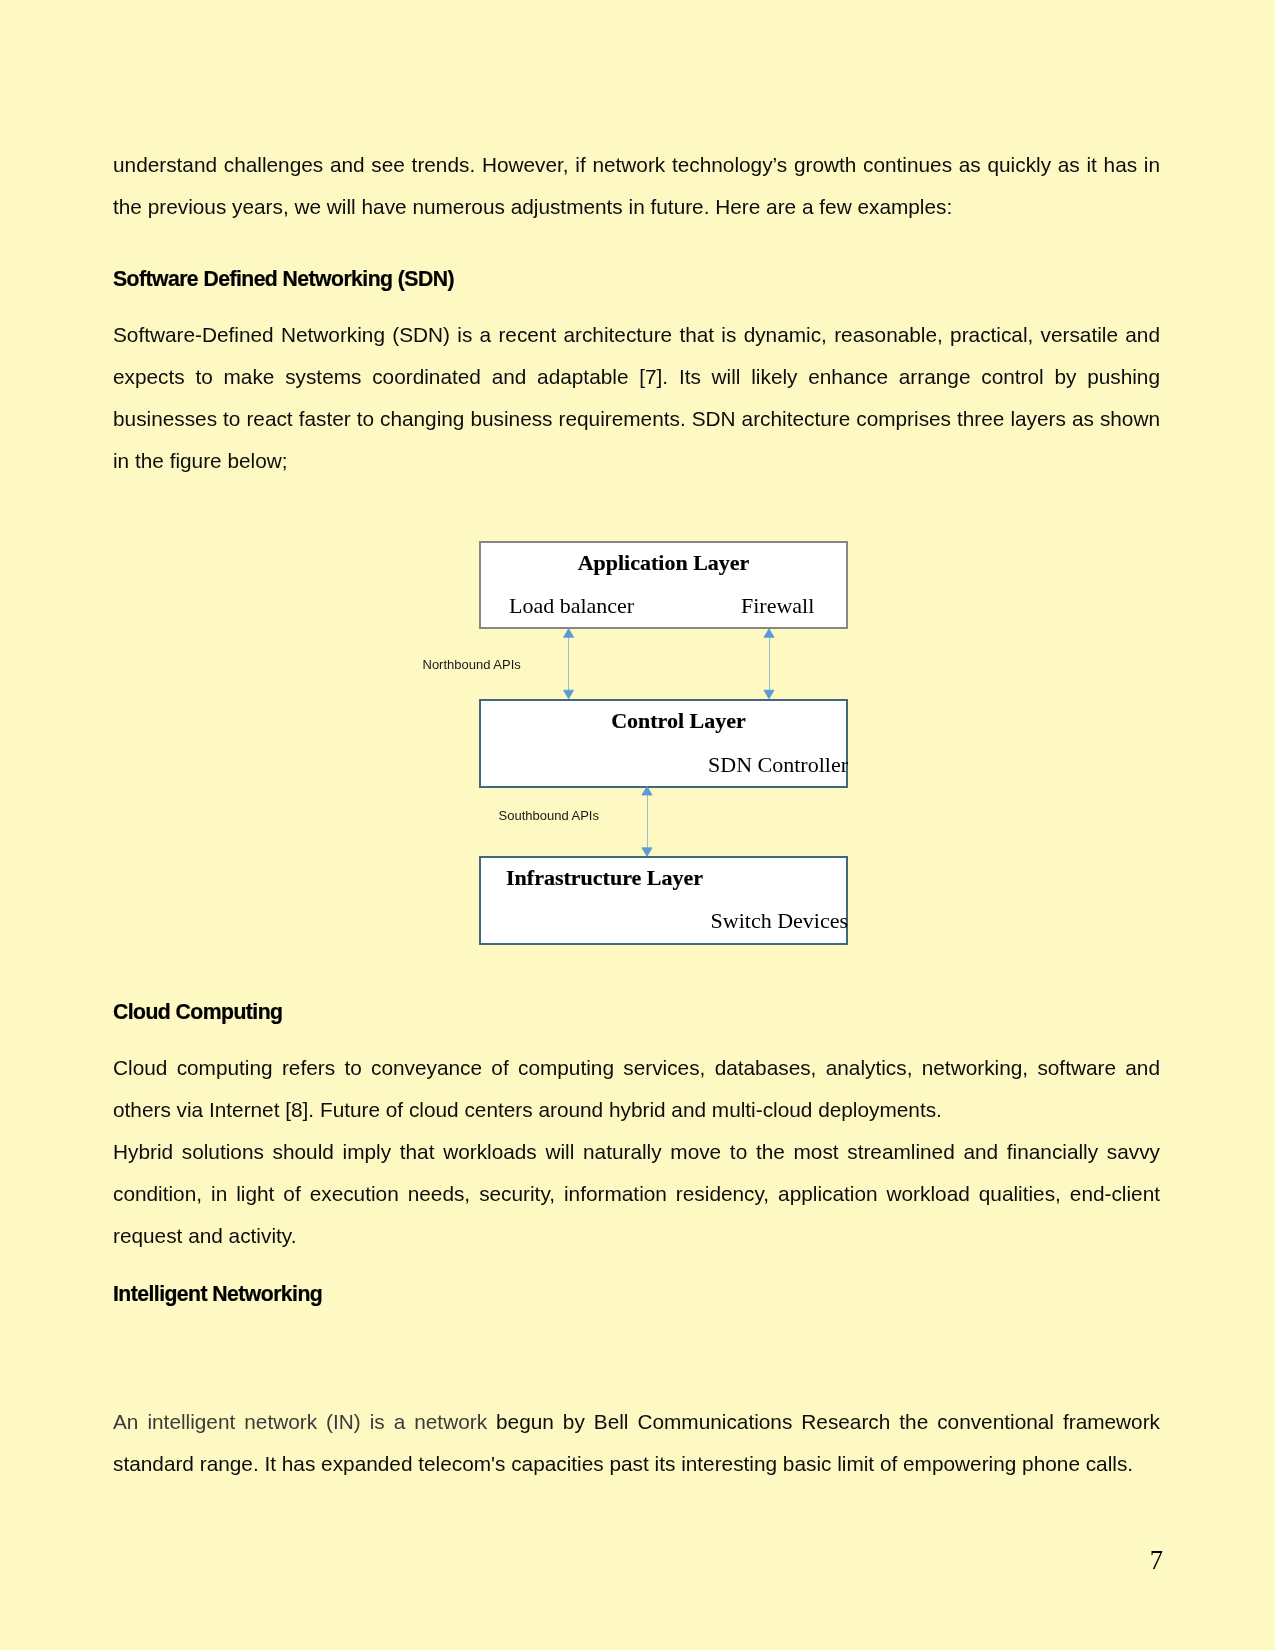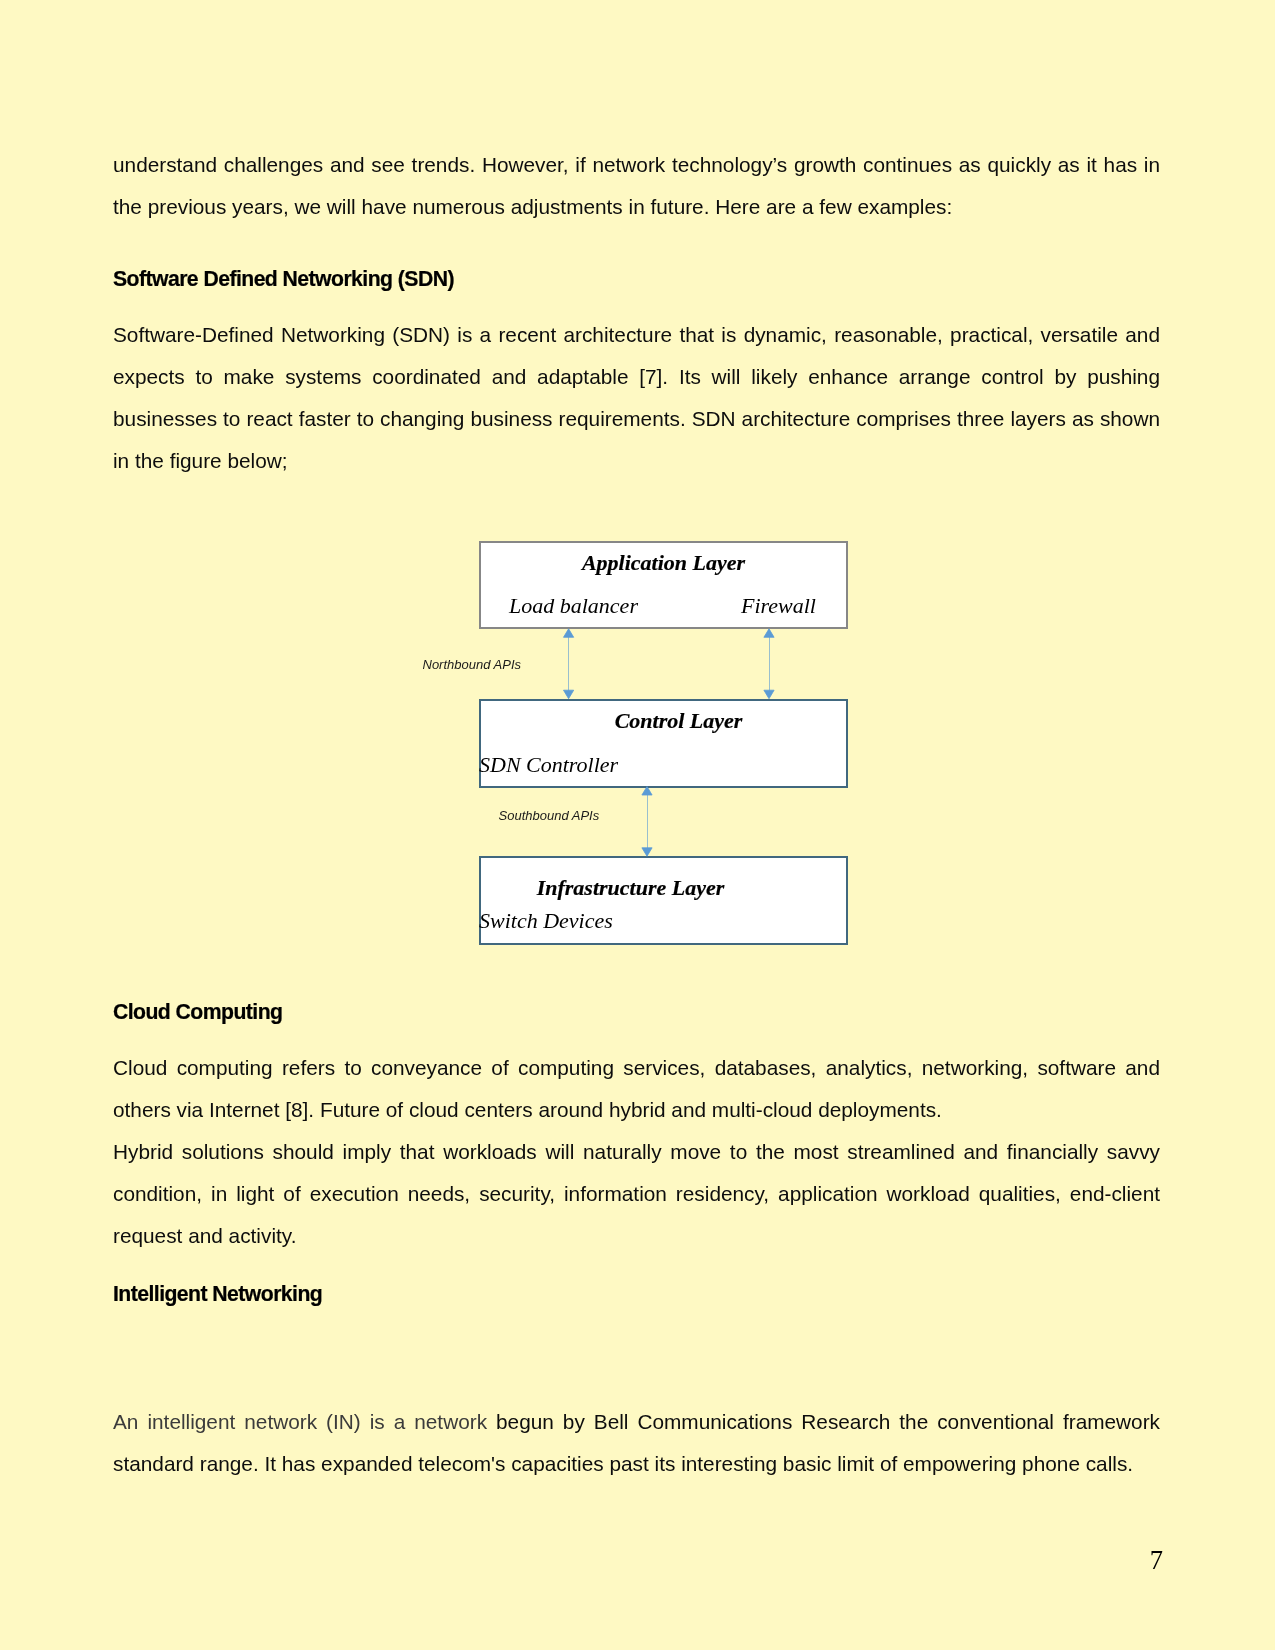--- a/index.html
+++ b/index.html
@@ -29,27 +29,27 @@
     font-size:21.2px;
     font-weight:bold;
     line-height:26px;
     color:#000;
     letter-spacing:-0.55px;
     -webkit-text-stroke:0.22px #000;
   }
   .gray { color:#3b3b3b; }
 
   
-  .fig { position:absolute; left:0; top:0; width:1275px; height:1650px;font-style:italic; }
+  .fig { position:absolute; left:0; top:0; width:1275px; height:1650px; }
   .fbox { position:absolute; box-sizing:border-box; background:#fff; }
   .ftitle { position:absolute; text-align:center;
             font-family:"Liberation Serif", serif; font-weight:bold; font-size:22px;
             line-height:23px; color:#000; white-space:nowrap;
             -webkit-text-stroke:0.18px #000; }
-  .fitem  { position:absolute; text-align:left;
+  .fitem  { position:absolute; text-align:right;
             font-family:"Liberation Serif", serif; font-size:22px;
             line-height:23px; color:#000; white-space:nowrap; }
   .arrowlabel { position:absolute; font-family:"Liberation Sans", sans-serif;
                 font-size:13px; line-height:21px; color:#1a1a1a; white-space:nowrap; }
 
   .pagenum { position:absolute; left:0; top:1546px; width:1163px; text-align:right;
              line-height:28px; font-family:"Liberation Serif", serif; font-size:26.5px; color:#000; }
 </style>
 </head>
 <body>
@@ -68,21 +68,21 @@
     <div class="fbox" style="left:479px; top:699px; width:369px; height:89px; border:2px solid #41687f;"></div>
     <div class="fbox" style="left:479px; top:855.7px; width:369px; height:89px; border:2px solid #41687f;"></div>
 
     <div class="ftitle" style="left:479px; top:550.7px; width:369px;">Application Layer</div>
     <div class="fitem" style="left:509px; top:593.5px;">Load balancer</div>
     <div class="fitem" style="left:741px; top:593.5px;">Firewall</div>
 
     <div class="ftitle" style="left:494px; top:709.3px; width:369px;">Control Layer</div>
     <div class="fitem" style="left:479px; top:752.5px; width:369px;">SDN Controller</div>
 
-    <div class="ftitle" style="left:482px; top:866px; width:297px;margin-top:10px;">Infrastructure Layer</div>
+    <div class="ftitle" style="left:456px; top:866px; width:297px;">Infrastructure Layer</div>
     <div class="fitem" style="left:479px; top:908.5px; width:369px;">Switch Devices</div>
 
     <svg class="arrows" style="position:absolute; left:0; top:0;" width="1275" height="1650">
       <g fill="#5b9bd5" stroke="#5b9bd5" stroke-width="0.8" stroke-linejoin="miter">
         <g stroke-width="1" stroke-opacity="0.62" fill="none">
           <line x1="568.5" y1="636.5" x2="568.5" y2="691.5"></line>
           <line x1="769.5" y1="636.5" x2="769.5" y2="691.5"></line>
           <line x1="647.5" y1="793.8" x2="647.5" y2="848.6"></line>
         </g>
 

